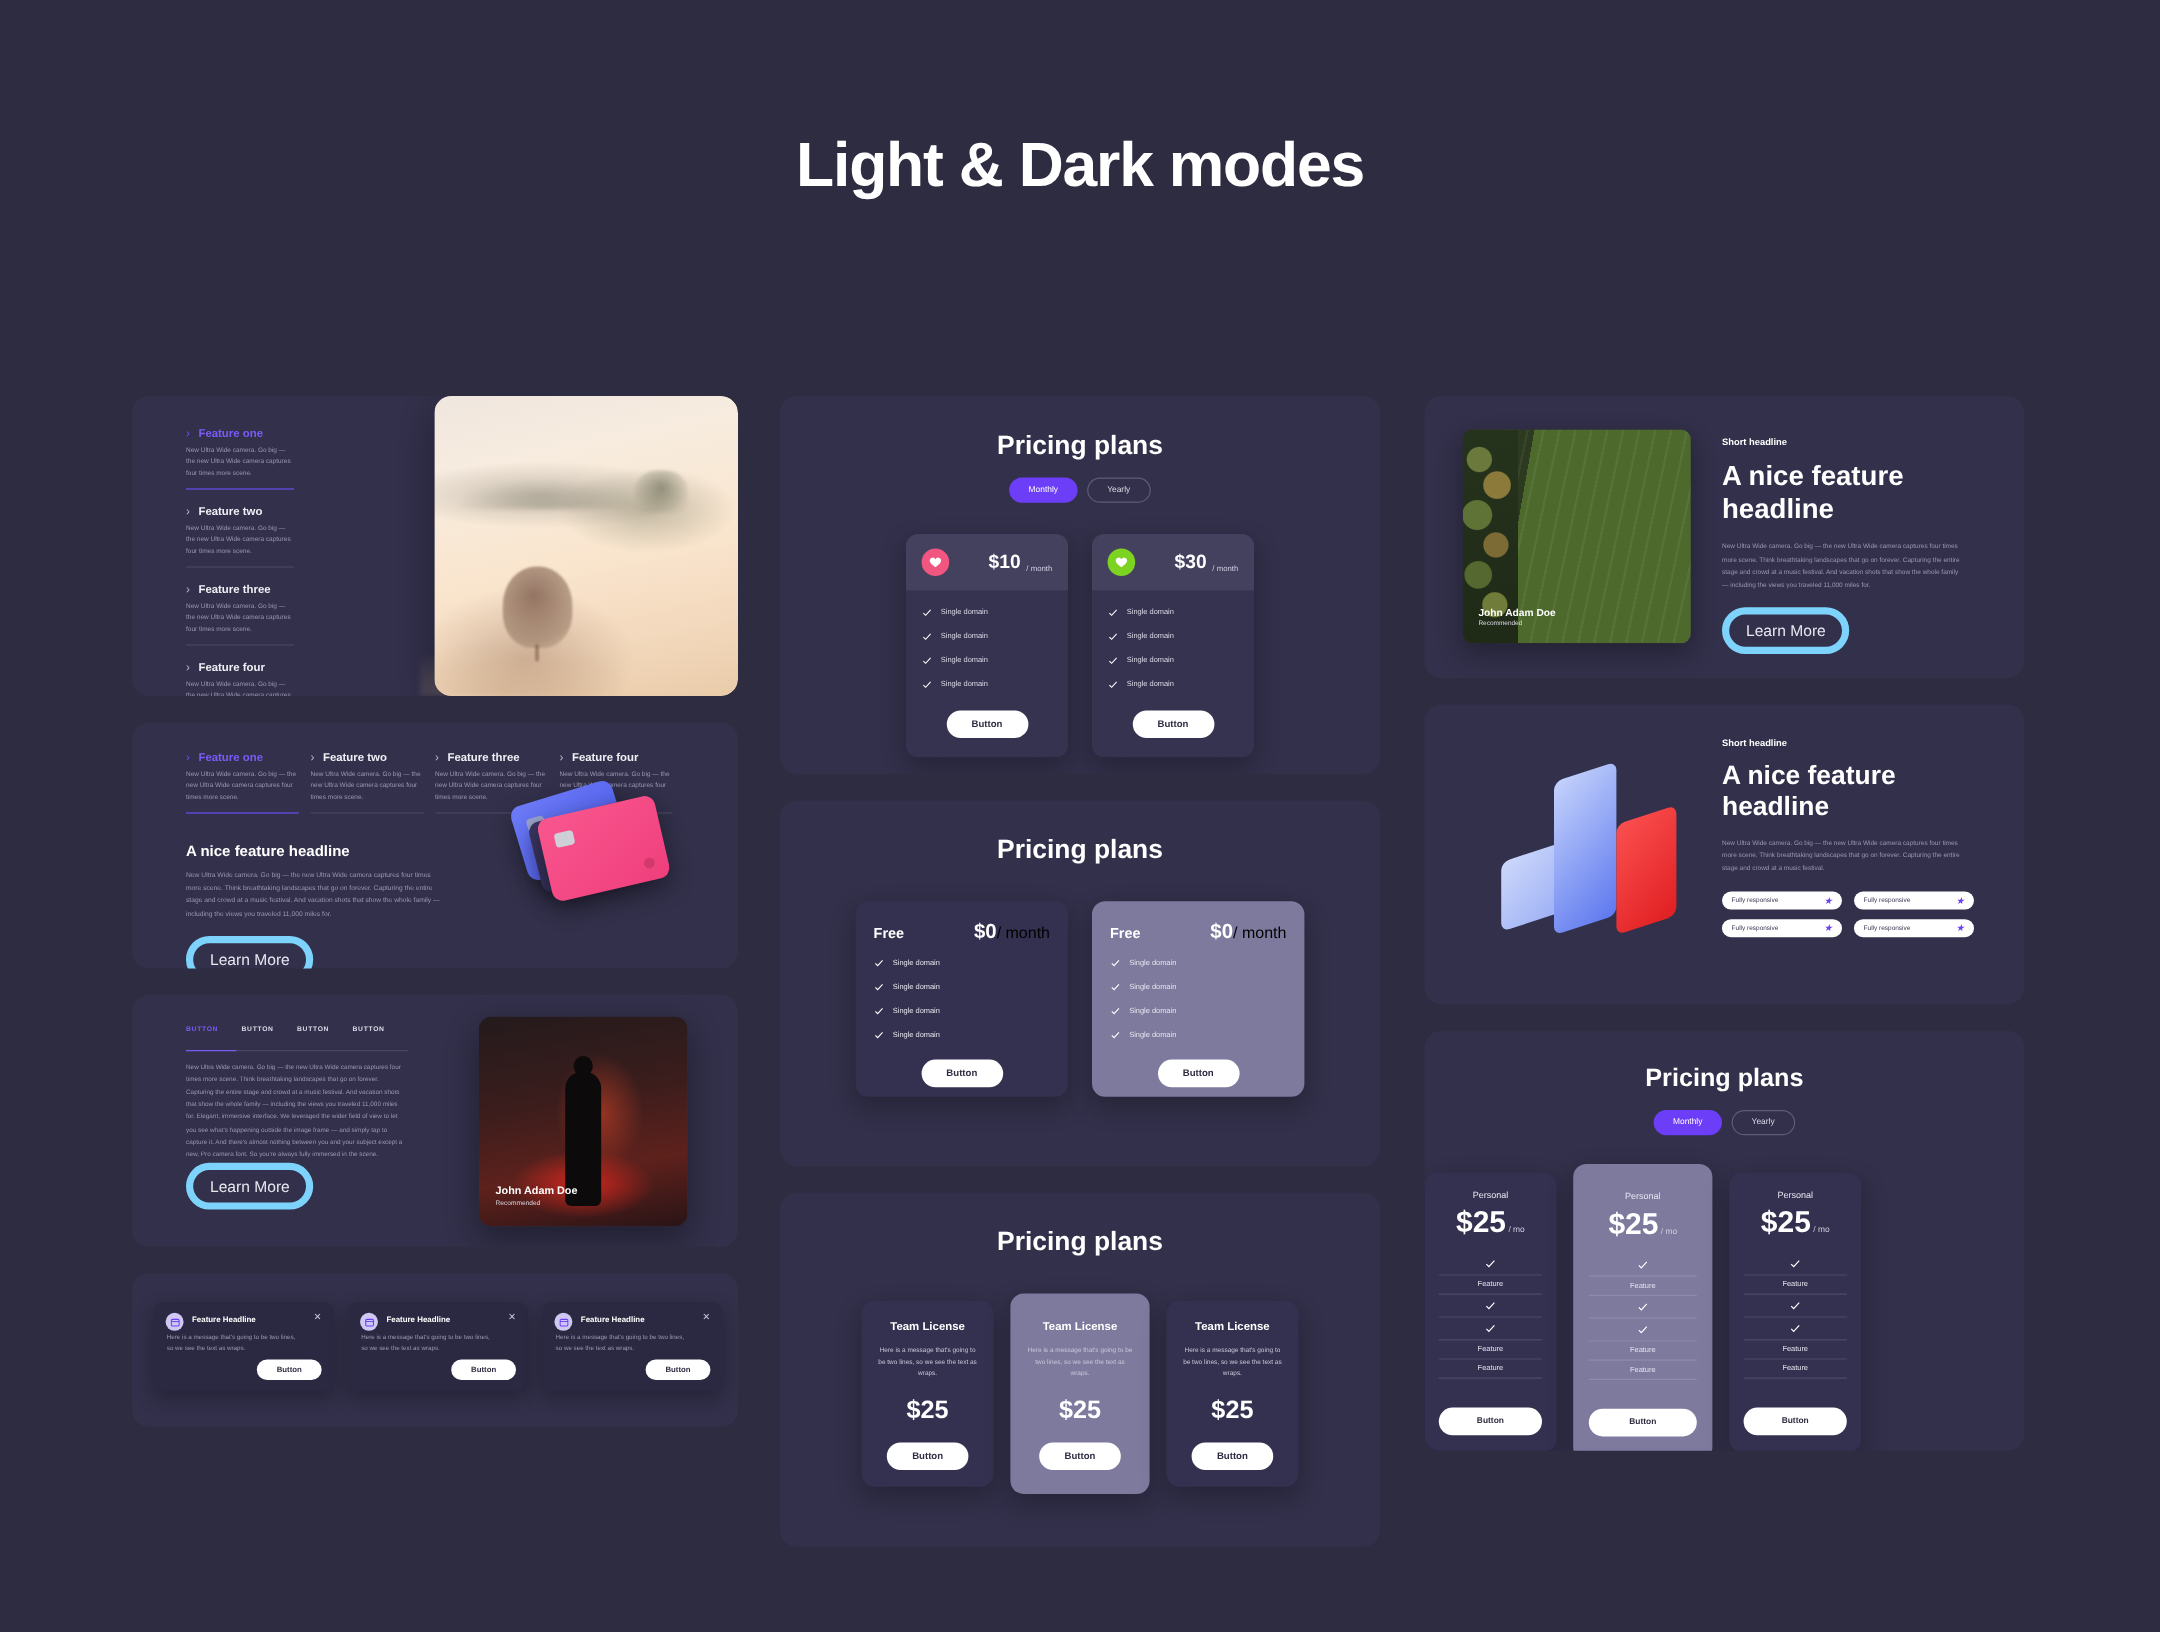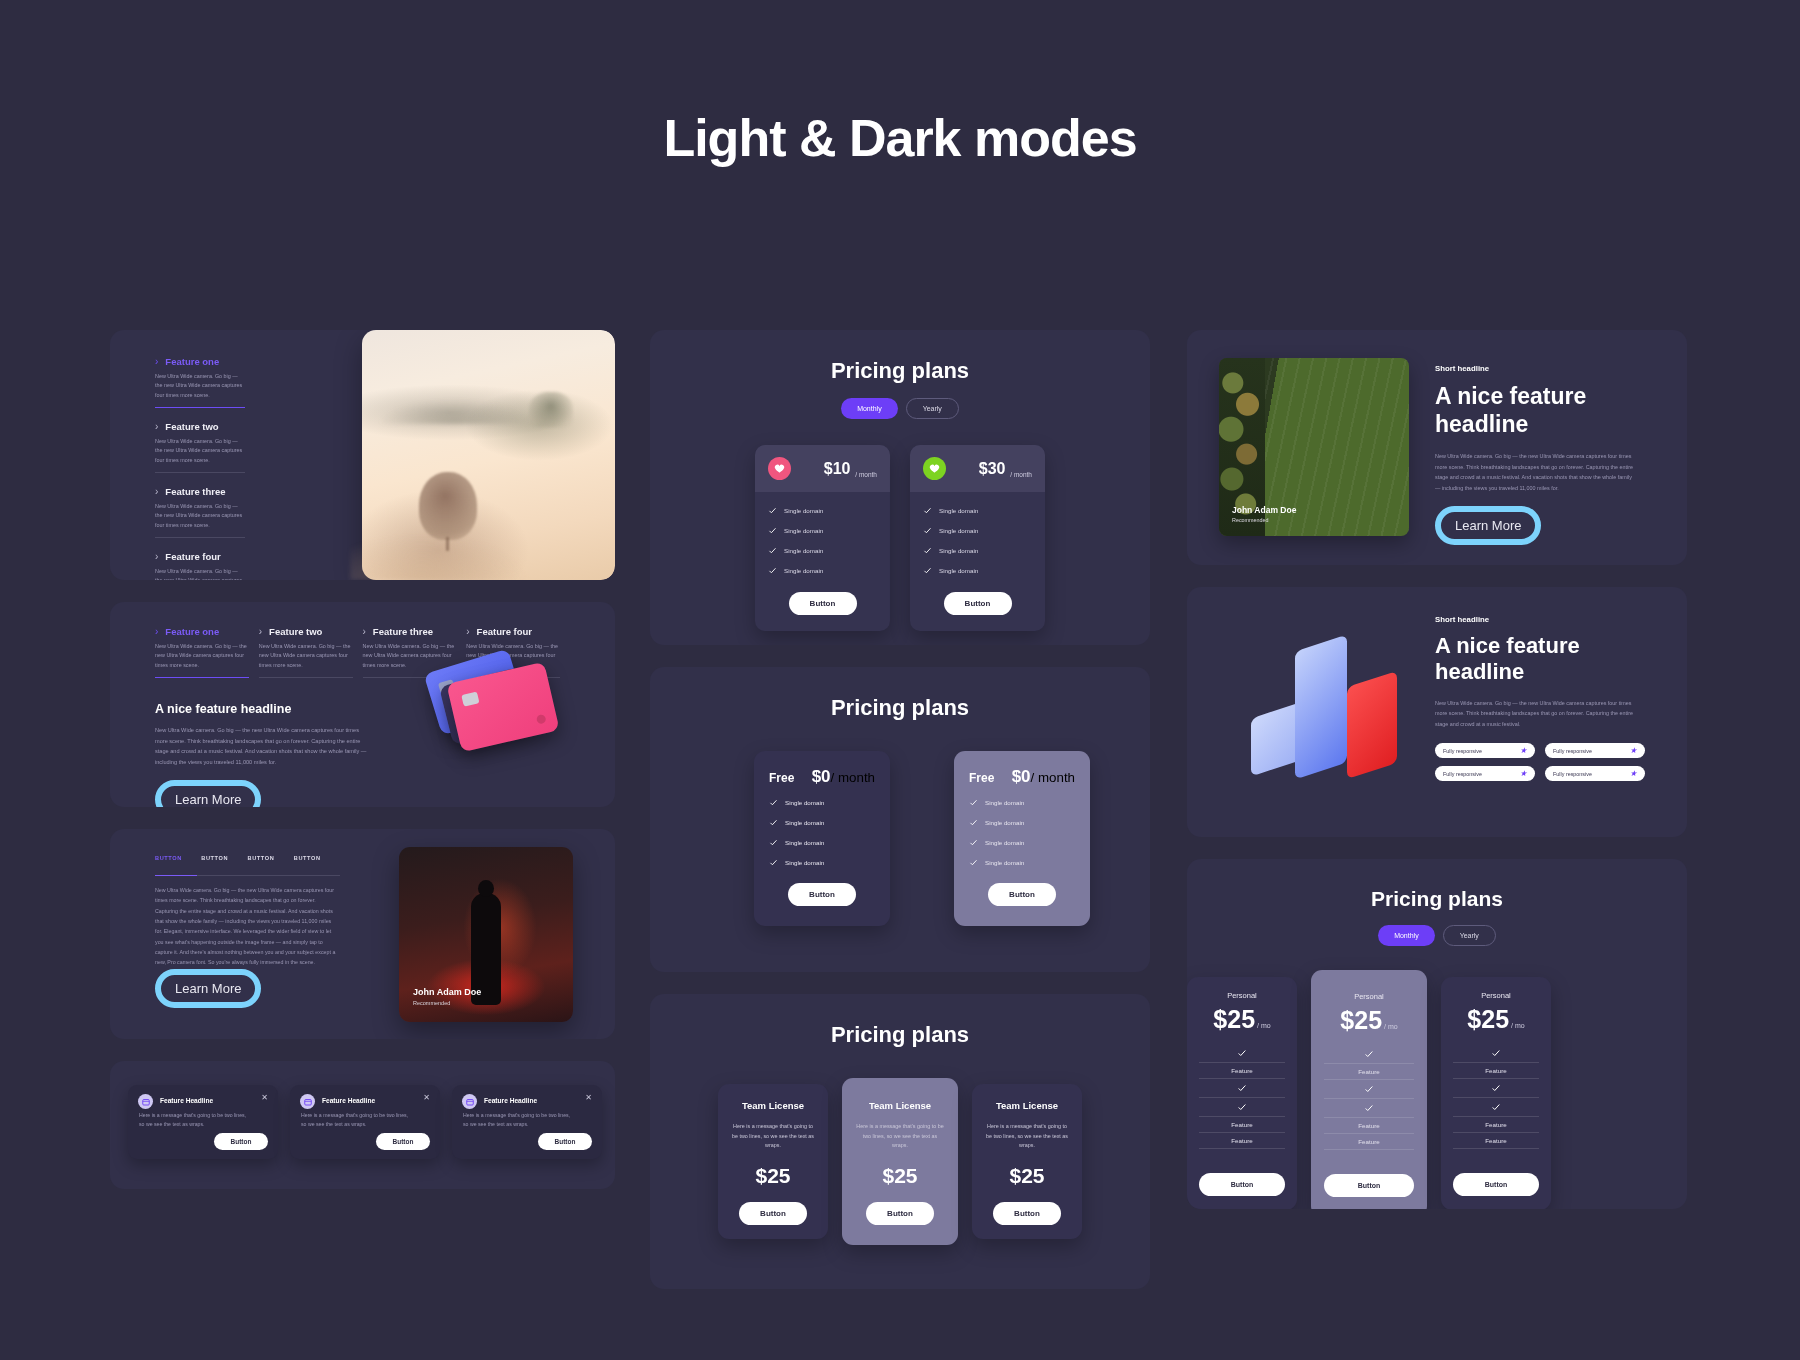--- a/index.html
+++ b/index.html
@@ -176,21 +176,21 @@
   .pcard .heart svg { width:11px; height:11px; fill:#fff;}
   .pcard .price { font-size:16px; font-weight:bold; color:#fff;}
   .pcard .feats { padding:14px 13px 0;}
   .pcard .feat { display:flex; align-items:center; margin-bottom:11px;}
   .pcard .feat svg { width:9px; height:9px; stroke:#fff; stroke-width:2.4; fill:none; margin-right:7px;}
   .pcard .feat span { font-size:6.2px; color:#dcdae8;}
   .pcard .cta { display:flex; justify-content:center; padding:6px 0 16px;}
 
   .pf { height: 305px; }
   .pf .cards { display:flex; justify-content:center; gap:20px; margin-top:30px;}
-  .fcard { width:136px; border-radius:11px; padding:16px 15px 20px; box-shadow:0 8px 20px rgba(0,0,0,.26);margin-left:44px;}
+  .fcard { width:177px; border-radius:11px; padding:16px 15px 8px; box-shadow:0 8px 20px rgba(0,0,0,.26);}
   .fcard.dark { background:#343150;}
   .fcard.light { background:#7d7a9e;}
   .fcard .top { display:flex; align-items:baseline; justify-content:space-between;}
   .fcard .nm { font-size:12px; font-weight:bold; color:#fff;}
   .fcard .pr { font-size:17px; font-weight:bold; color:#fff;}
   .fcard .feat { display:flex; align-items:center; margin-top:11px;}
   .fcard .feat svg { width:9px; height:9px; stroke:#fff; stroke-width:2.4; fill:none; margin-right:7px;}
   .fcard .feat span { font-size:6.2px; color:#e6e4ee;}
   .fcard .cta { display:flex; justify-content:center; margin-top:16px;}
 

